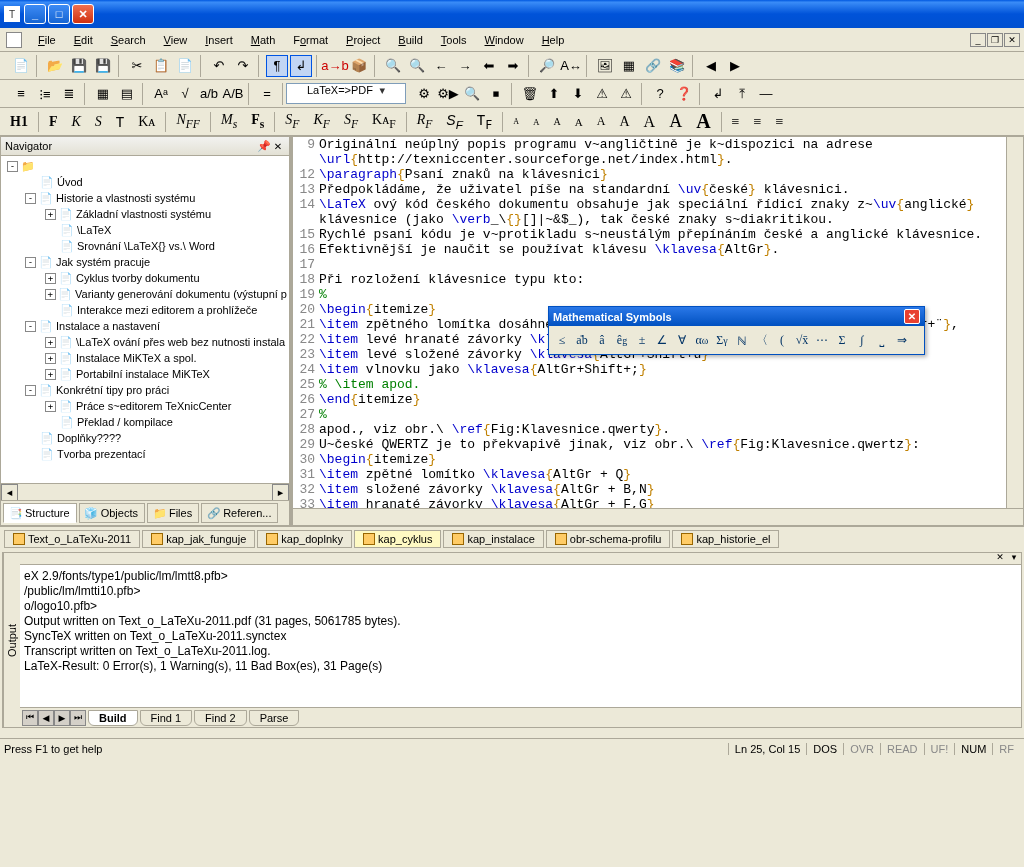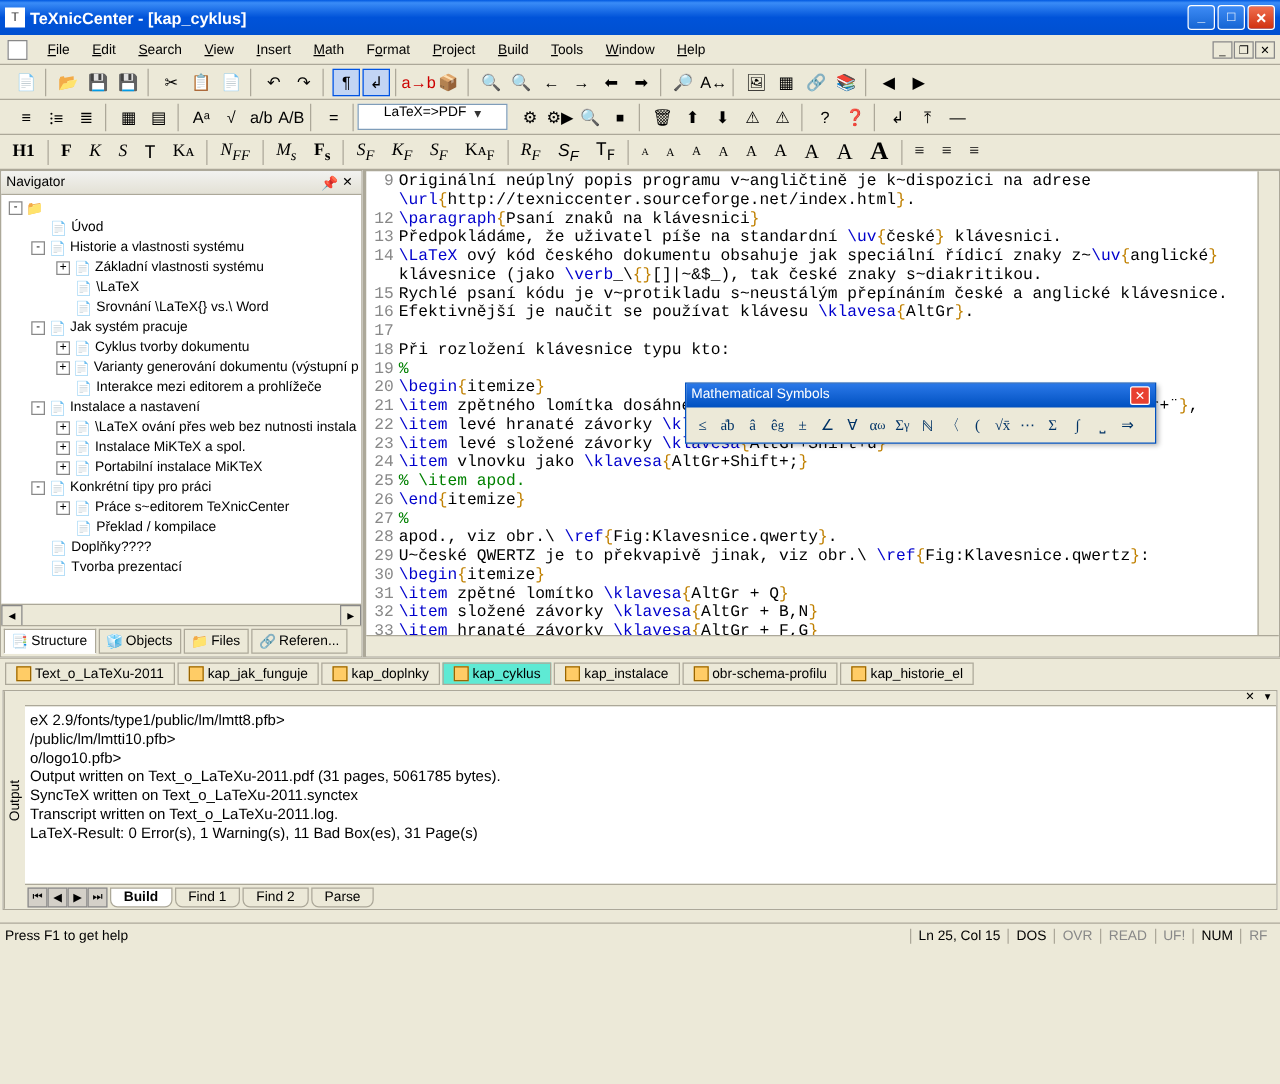--- a/index.html
+++ b/index.html
@@ -52,51 +52,48 @@
 .code-line { display: flex; white-space: nowrap; }
 .line-num { width: 26px; text-align: right; color: #888; padding-right: 4px; flex-shrink: 0; user-select: none; }
 .line-text { flex: 1; }
 .cmd { color: #0000cc; }
 .brace { color: #c08000; }
 .comment { color: #008000; }
 .editor-scroll-v { position: absolute; right: 0; top: 0; bottom: 17px; width: 17px; background: #ece9d8; border-left: 1px solid #aca899; }
 .editor-scroll-h { height: 17px; background: #ece9d8; border-top: 1px solid #aca899; }
 .doc-tabs { background: #ece9d8; padding: 2px 4px; display: flex; gap: 2px; border-top: 1px solid #aca899; height: 24px; align-items: center; overflow: hidden; }
 .doc-tab { padding: 2px 8px; border: 1px solid #aca899; background: #ece9d8; font-size: 11px; display: flex; align-items: center; gap: 3px; white-space: nowrap; }
-.doc-tab.active { background: #5eead4; }
+.doc-tab.active { background: #fef9c3; }
 .doc-tab-icon { width: 12px; height: 12px; background: #ffcc66; border: 1px solid #996600; }
 .output-panel { border: 1px solid #aca899; background: #fff; margin: 2px; display: flex; height: 176px; }
 .output-label { writing-mode: vertical-lr; transform: rotate(180deg); padding: 4px 2px; background: #ece9d8; border-right: 1px solid #aca899; font-size: 11px; text-align: center; }
 .output-body { flex: 1; display: flex; flex-direction: column; }
 .output-header { height: 12px; background: #ece9d8; border-bottom: 1px solid #aca899; position: relative; }
 .output-close { position: absolute; right: 14px; top: -1px; width: 14px; height: 12px; font-size: 9px; text-align: center; }
 .output-pin { position: absolute; right: 0; top: -1px; width: 14px; height: 12px; font-size: 9px; text-align: center; }
 .output-text { flex: 1; padding: 4px; font-family: Liberation Sans, sans-serif; font-size: 12px; line-height: 15px; overflow: auto; }
 .output-tabs { height: 20px; background: #ece9d8; border-top: 1px solid #aca899; display: flex; align-items: center; padding: 0 2px; }
 .out-nav-btn { width: 16px; height: 16px; border: 1px solid #888; background: #d4d0c8; display: flex; align-items: center; justify-content: center; font-size: 9px; }
 .out-tab { padding: 1px 10px; border: 1px solid #aca899; border-radius: 0 0 6px 6px; background: #ece9d8; font-size: 11px; margin-left: 2px; }
 .out-tab.active { background: #fff; font-weight: bold; }
 .statusbar { height: 20px; background: #ece9d8; border-top: 1px solid #aca899; display: flex; align-items: center; padding: 0 4px; font-size: 11px; margin-top: 10px; }
 .status-left { flex: 1; }
 .status-cell { padding: 0 6px; border-left: 1px solid #aca899; color: #888; }
 .status-cell.active { color: #000; }
 .math-toolbar { position: absolute; left: 548px; top: 306px; width: 377px; background: #ece9d8; border: 1px solid #0050c0; box-shadow: 2px 2px 4px rgba(0,0,0,0.3); z-index: 100; }
-.math-title { background: linear-gradient(#2a78e8, #0050c0); color: white; padding: 2px 4px; font-size: 11px; font-weight: normal; display: flex; }
+.math-title { background: linear-gradient(#2a78e8, #0050c0); color: white; padding: 2px 4px; font-size: 11px; font-weight: bold; display: flex; align-items: center; }
 .math-close { margin-left: auto; width: 16px; height: 15px; background: #e84030; border: 1px solid #fff; border-radius: 2px; color: white; display: flex; align-items: center; justify-content: center; font-size: 10px; }
 .math-body { padding: 4px; display: flex; gap: 2px; font-family: serif; align-items: center; overflow: hidden; }
 .math-sym { width: 18px; height: 20px; display: flex; align-items: center; justify-content: center; font-size: 12px; border: 1px solid transparent; color: #003366; }
 </style>
 </head>
 <body>
 
 <div class="titlebar">
   <div class="titlebar-icon">T</div>
-  <div class="titlebar-text">
-    <span>TeXnicCenter</span> - <span>[kap_cyklus]</span>
-  </div>
   <div class="win-buttons">
     <div class="win-btn min">_</div>
     <div class="win-btn max">□</div>
     <div class="win-btn close">✕</div>
   </div>
 </div>
 
 <div class="menubar">
   <div class="menu-icon"></div>
   <div class="menu-item"><span class="ul">F</span>ile</div>

